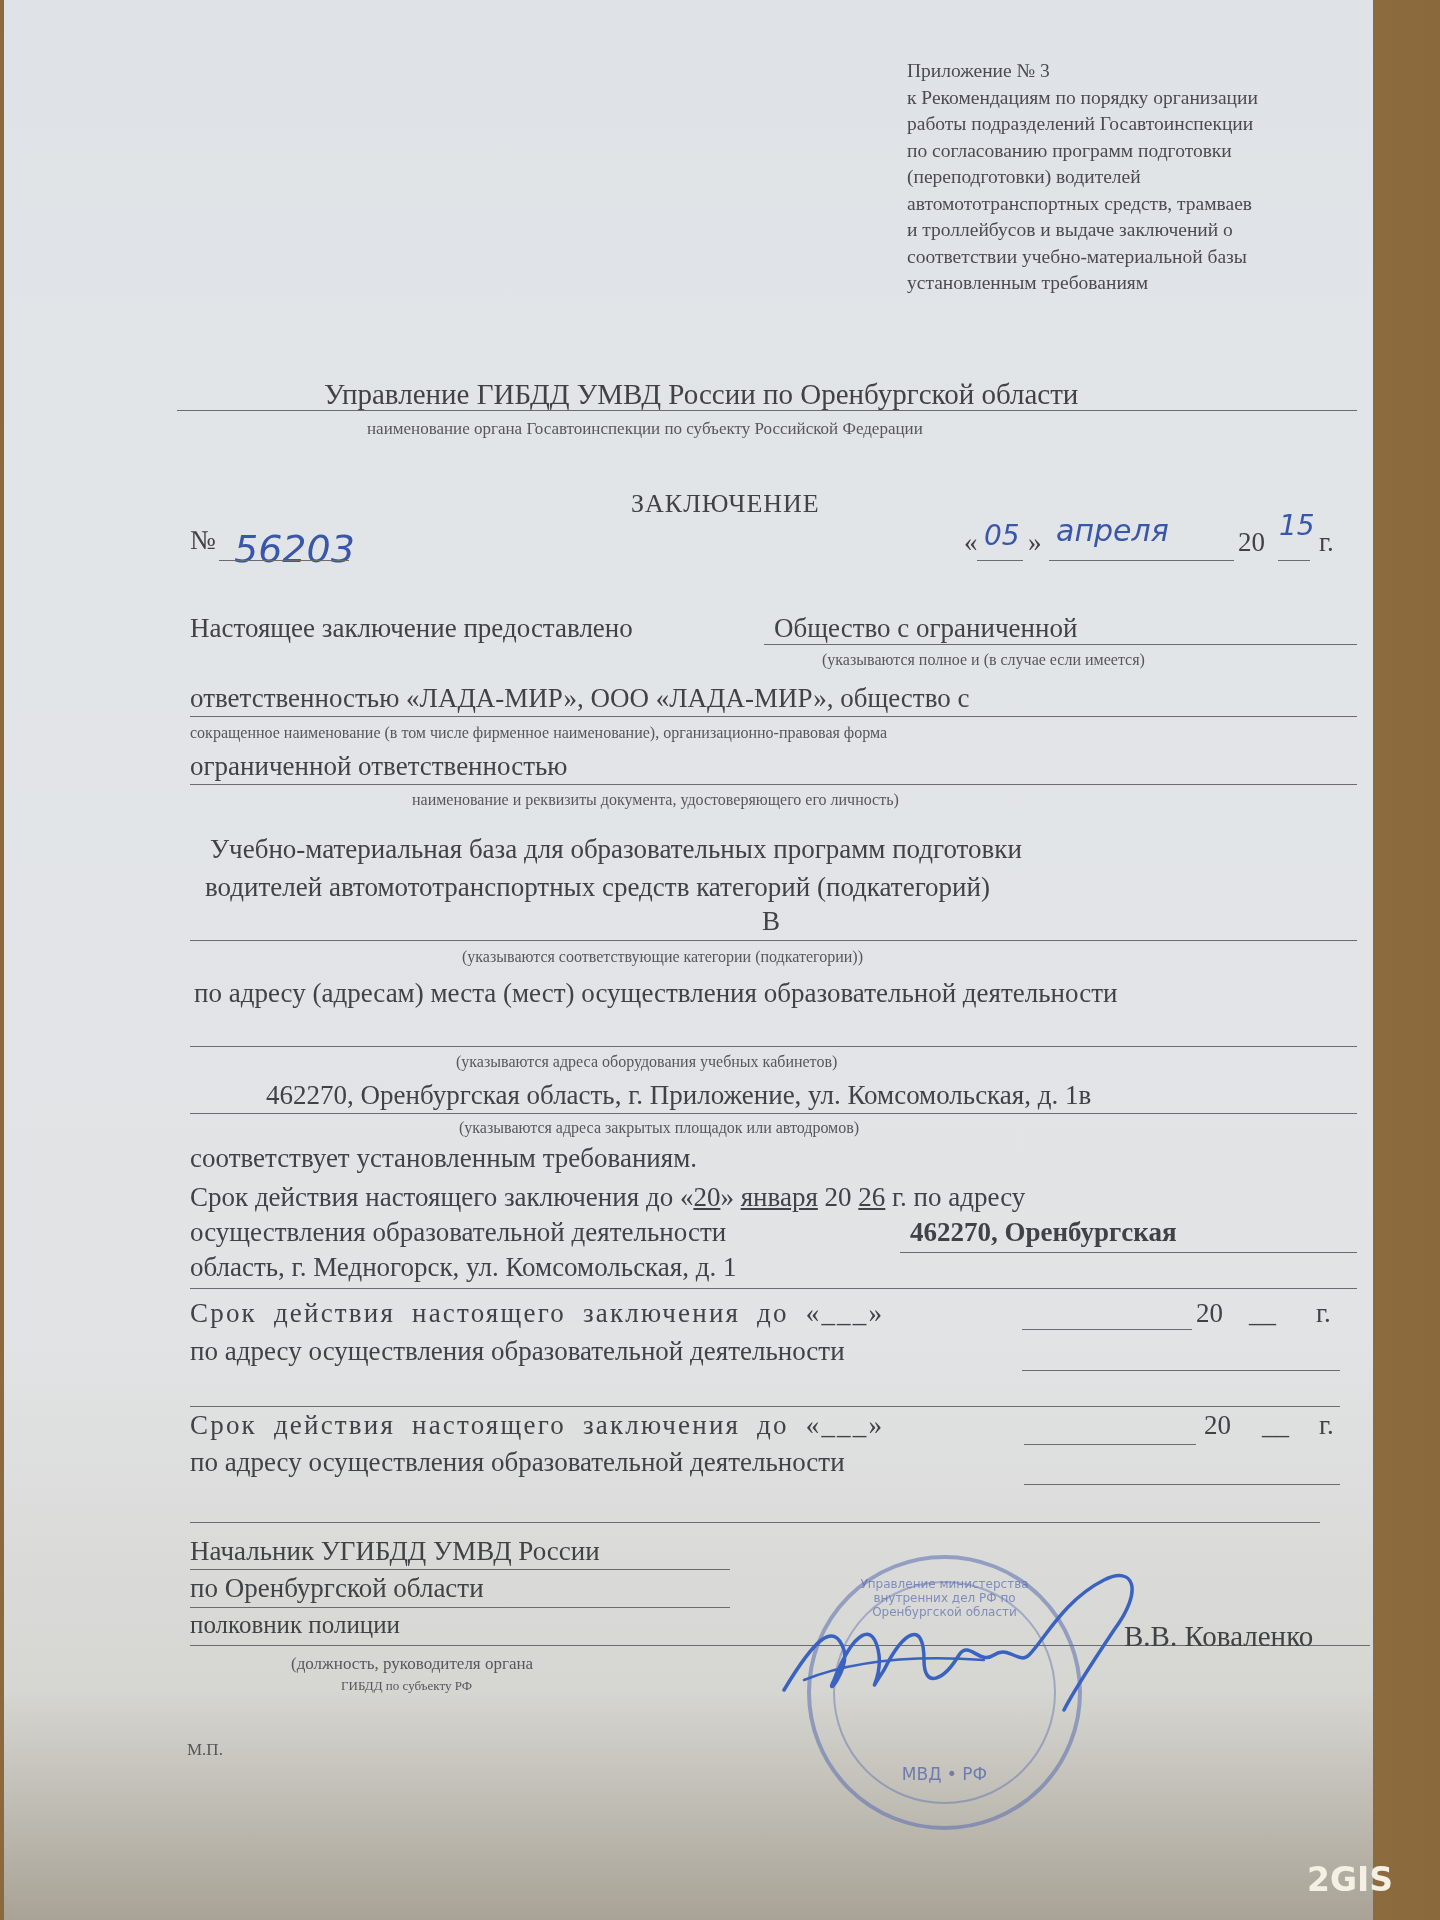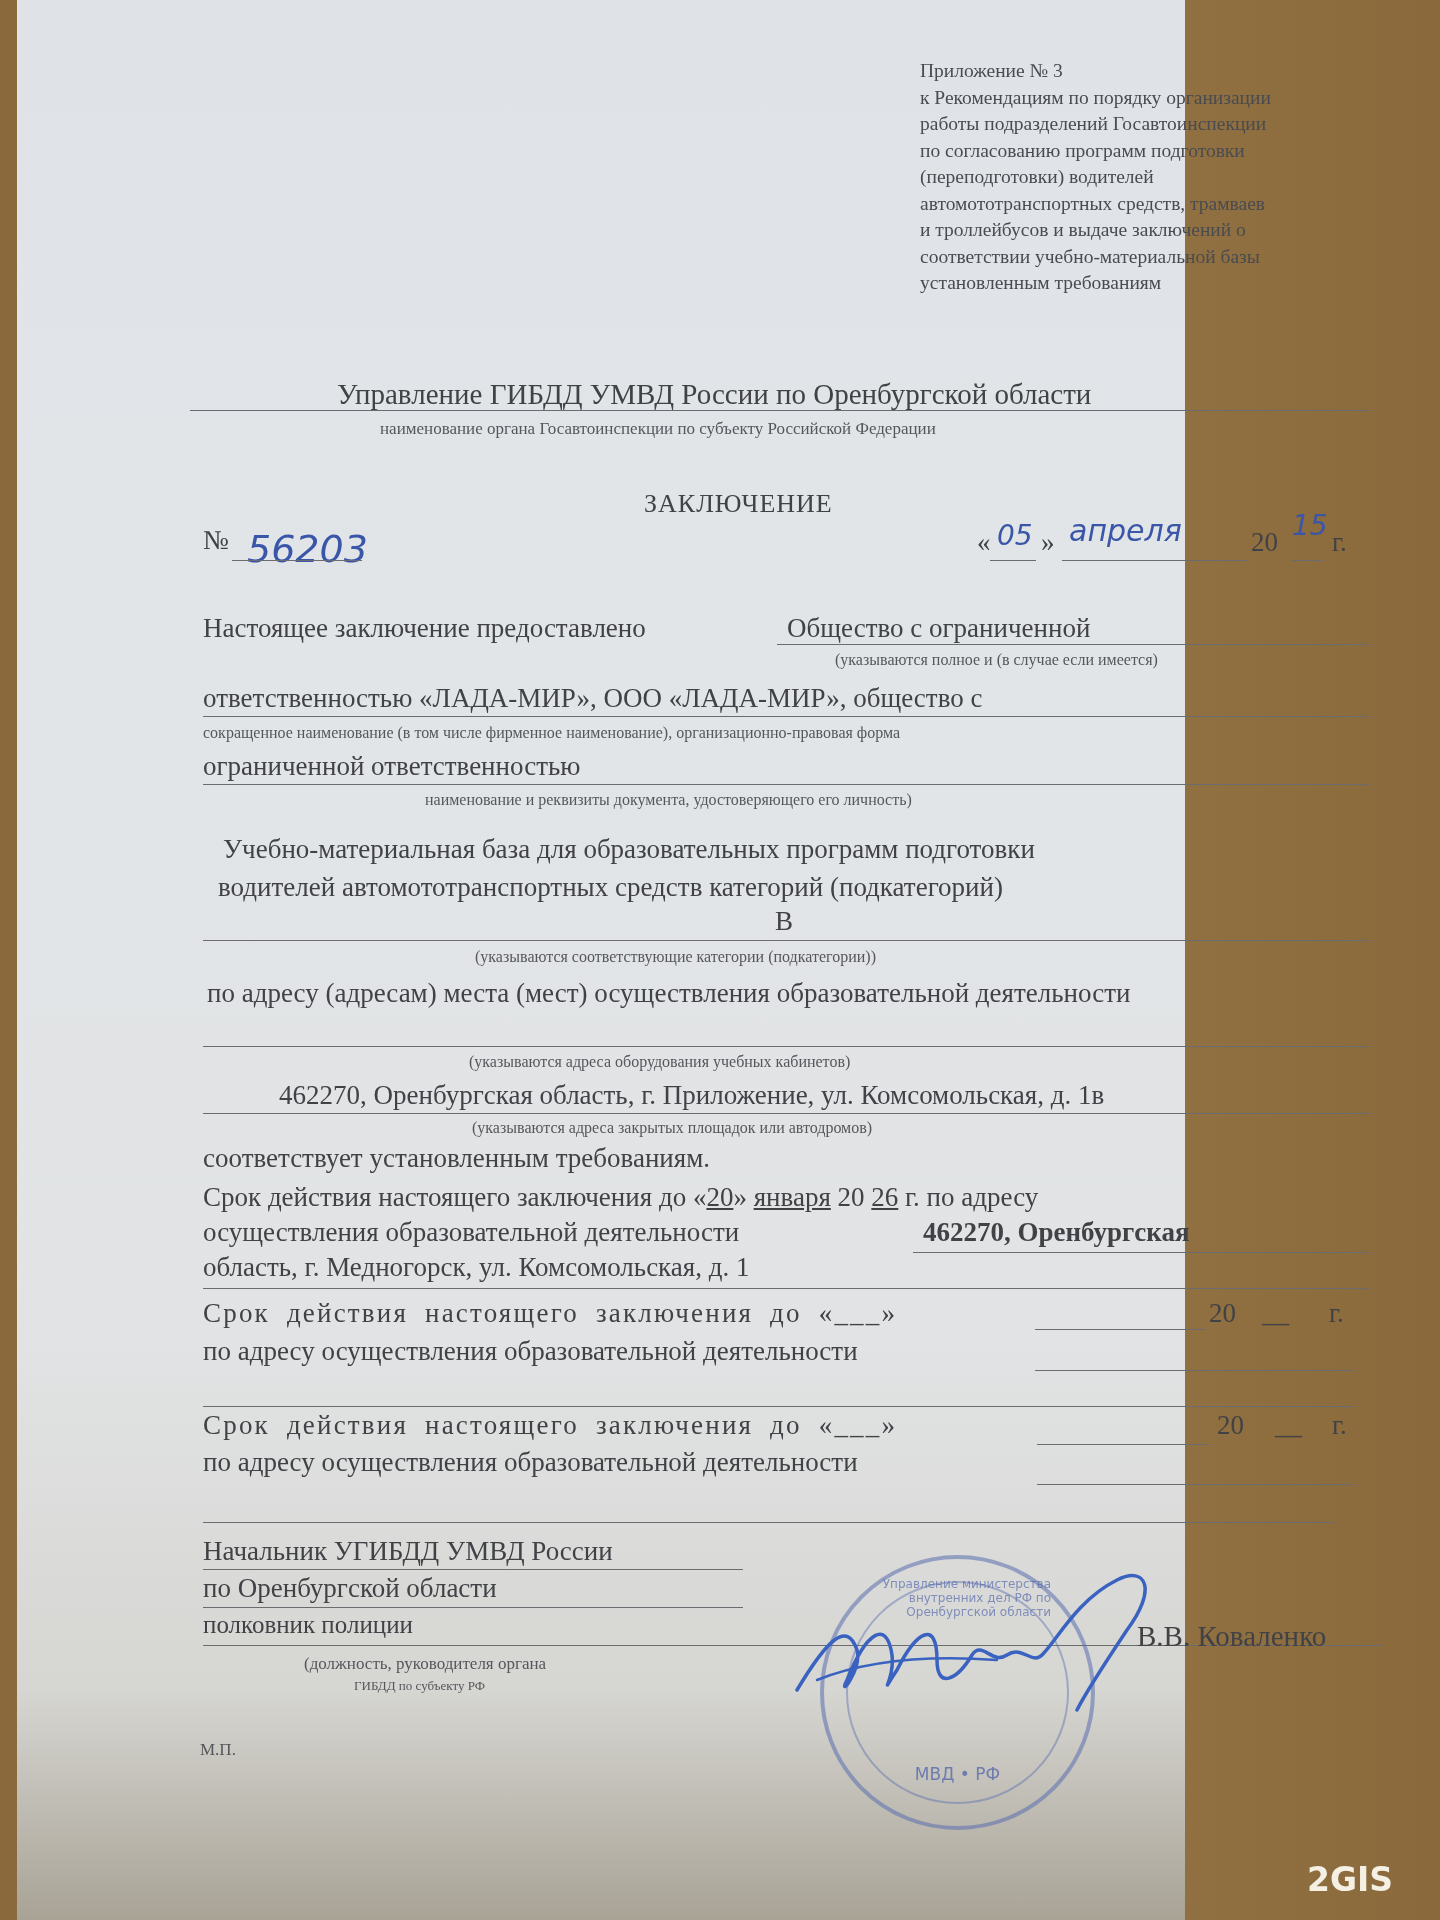--- a/index.html
+++ b/index.html
@@ -2,41 +2,41 @@
 <html><head>
 <meta charset="utf-8">
 <style>
   html, body { margin:0; padding:0; }
   body {
     width:1440px; height:1920px; position:relative; overflow:hidden;
     background: linear-gradient(90deg,#8a6a3c 0%,#9c7a48 50%,#8a6a3c 100%);
     font-family: "Liberation Serif", "DejaVu Serif", serif;
   }
   .paper {
-    position:absolute; left:17px; top:0; width:1168px; height:1920px;
+    position:absolute; left:4px; top:0; width:1369px; height:1920px;
     background: linear-gradient(180deg,#dfe3e7 0%,#e2e5e8 35%,#e1e3e4 70%,#d6d6d2 88%,#a9a396 100%);
     color:#3a3c40;
   }
   .t { position:absolute; white-space:nowrap; color:#414246; }
   .small { font-size:16px; color:#55575b; }
   .body { font-size:27px; }
   .hand { font-family:"DejaVu Sans", sans-serif; font-style:italic; color:#3a56a8; }
   .line { position:absolute; height:1px; background:#6b6c70; }
   .appendix { position:absolute; left:903px; top:58px; font-size:19.5px; line-height:26.5px; color:#4a4b50; }
   .appendix div { white-space:nowrap; }
   .stamp {
     position:absolute; left:803px; top:1555px; width:275px; height:275px; border-radius:50%;
     border:4px solid rgba(90,110,175,0.55); box-sizing:border-box;
   }
   .stamp::after {
     content:""; position:absolute; left:22px; top:22px; right:22px; bottom:22px; border-radius:50%;
     border:2px solid rgba(90,110,175,0.45);
   }
   .stamp-text { position:absolute; left:0; right:0; top:205px; text-align:center; font-family:"DejaVu Sans",sans-serif; font-size:17px; color:rgba(80,100,170,0.75); }
-  .stamp-ring { position:absolute; left:0; right:0; top:18px; text-align:right; font-family:"DejaVu Sans",sans-serif; font-size:12px; color:rgba(80,100,170,0.65); }
+  .stamp-ring { position:absolute; left:0; right:0; top:18px; text-align:center; font-family:"DejaVu Sans",sans-serif; font-size:12px; color:rgba(80,100,170,0.65); }
   .watermark {
     position:absolute; left:1307px; top:1860px; font-family:"DejaVu Sans",sans-serif; font-weight:bold;
     font-size:33px; color:#f4f0e4; letter-spacing:0px;
   }
 </style>
 </head>
 <body>
 
 <div class="paper">
 

